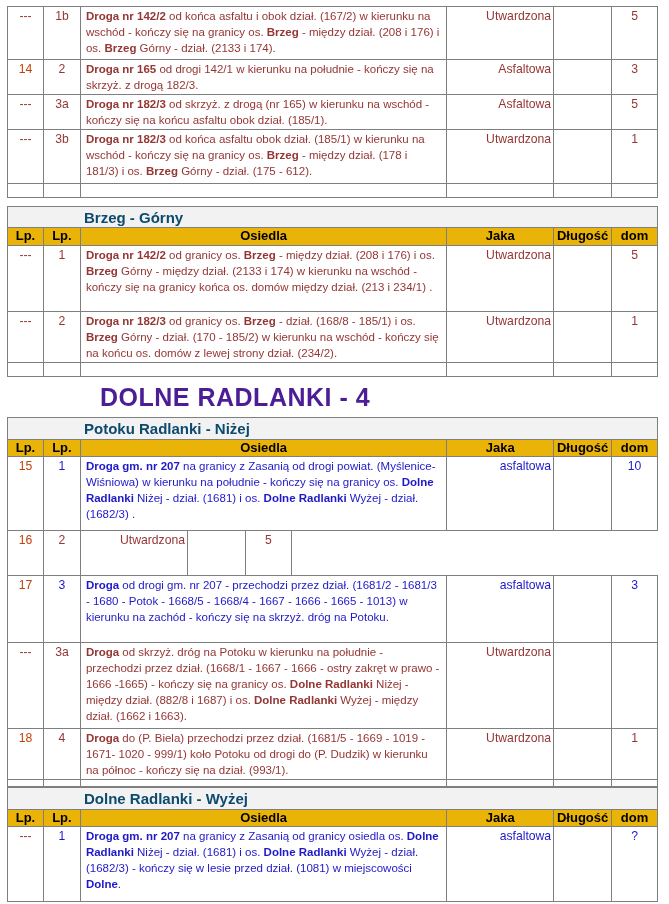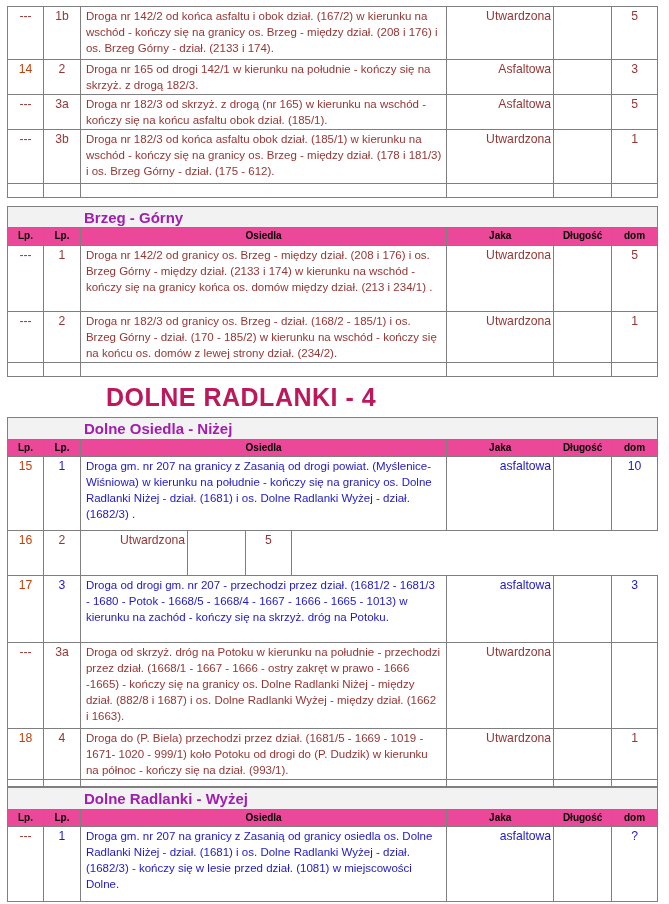--- a/index.html
+++ b/index.html
@@ -10,35 +10,35 @@
   }
   .tbl{width:651px;margin-left:7px;border-top:1px solid #7f7f7f;}
   .row{display:flex;border-left:1px solid #7f7f7f;border-bottom:1px solid #7f7f7f;box-sizing:border-box;align-items:stretch;}
   .c{border-right:1px solid #7f7f7f;box-sizing:border-box;padding:1px 2px;font-size:12.2px;line-height:16px;overflow:hidden;}
   .c1{width:36px;text-align:center;}
   .c2{width:37px;text-align:center;}
   .c3{width:367px;text-align:left;padding:1px 5px;font-size:11.5px;}
   .c4{width:107px;text-align:right;}
   .c5{width:58px;}
   .c6{width:46px;text-align:center;}
-  .hdr .c{background:#ec4899;font-weight:bold;font-size:10px;line-height:14px;color:#000;text-align:center;}
+  .hdr .c{background:#eab308;font-weight:bold;font-size:13px;line-height:14px;color:#000;text-align:center;}
   .band{
     background:#f2f2f2;border-left:1px solid #7f7f7f;border-right:1px solid #7f7f7f;border-bottom:1px solid #7f7f7f;
     box-sizing:border-box;display:flex;align-items:center;
-    padding-left:76px;font-weight:bold;font-size:15px;color:#a21caf;
+    padding-left:76px;font-weight:bold;font-size:15px;color:#0c4a6e;
   }
   .tone-red{color:#943634;}
   .tone-blue{color:#1F18C8;}
   .tone-black{color:#c2410c;}
   .title-block{
-    height:40px;display:flex;align-items:center;padding-left:76px;
-    font-weight:bold;font-size:25px;color:#be185d;letter-spacing:0.5px;margin-left:30px;
+    height:40px;display:flex;align-items:center;padding-left:100px;
+    font-weight:bold;font-size:25px;color:#4c1d95;letter-spacing:0.5px;
   }
   .gap8{height:8px;}
-  b{font-weight:normal;}
+  b{font-weight:bold;}
 </style>
 </head>
 <body>
 
 <div class="page">
 
   <div class="tbl">
 
     <div class="row" style="min-height:53px">
       <div class="c c1 tone-red">---</div>
@@ -105,40 +105,40 @@
       <div class="c c2 tone-red">1</div>
       <div class="c c3 tone-red"><b>Droga nr 142/2</b><span>  od granicy  os. </span><b>Brzeg</b><span> - między dział. (208 i 176) i os. </span><b>Brzeg</b><span> Górny - między dział. (2133 i 174) w kierunku na wschód - kończy się na granicy  końca os. domów między dział. (213 i 234/1) .</span></div>
       <div class="c c4 tone-red">Utwardzona</div>
       <div class="c c5"></div>
       <div class="c c6 tone-red">5</div>
     </div>
 
     <div class="row" style="min-height:51px">
       <div class="c c1 tone-red">---</div>
       <div class="c c2 tone-red">2</div>
-      <div class="c c3 tone-red"><b>Droga nr 182/3</b><span>  od granicy os. </span><b>Brzeg</b><span> - dział. (168/2 - 185/1) i os. </span><b>Brzeg</b><span> Górny - dział. (170 - 185/2)  w kierunku na wschód - kończy się na końcu os. domów z lewej strony dział. (234/2).</span></div>
+      <div class="c c3 tone-red"><b>Droga nr 182/3</b><span>  od granicy os. </span><b>Brzeg</b><span> - dział. (168/8 - 185/1) i os. </span><b>Brzeg</b><span> Górny - dział. (170 - 185/2)  w kierunku na wschód - kończy się na końcu os. domów z lewej strony dział. (234/2).</span></div>
       <div class="c c4 tone-red">Utwardzona</div>
       <div class="c c5"></div>
       <div class="c c6 tone-red">1</div>
     </div>
 
     <div class="row" style="min-height:14px">
       <div class="c c1"></div>
       <div class="c c2"></div>
       <div class="c c3"></div>
       <div class="c c4"></div>
       <div class="c c5"></div>
       <div class="c c6"></div>
     </div>
   </div>
 
   <div class="title-block">DOLNE RADLANKI - 4</div>
 
   <div class="tbl">
-    <div class="band" style="min-height:22px">Dolne Osiedla - Niżej</div>
+    <div class="band" style="min-height:22px">Potoku Radlanki - Niżej</div>
 
     <div class="row hdr" style="min-height:17px">
       <div class="c c1">Lp.</div>
       <div class="c c2">Lp.</div>
       <div class="c c3" style="text-align:center">Osiedla</div>
       <div class="c c4">Jaka</div>
       <div class="c c5" style="text-align:center">Długość</div>
       <div class="c c6">dom</div>
     </div>
 

